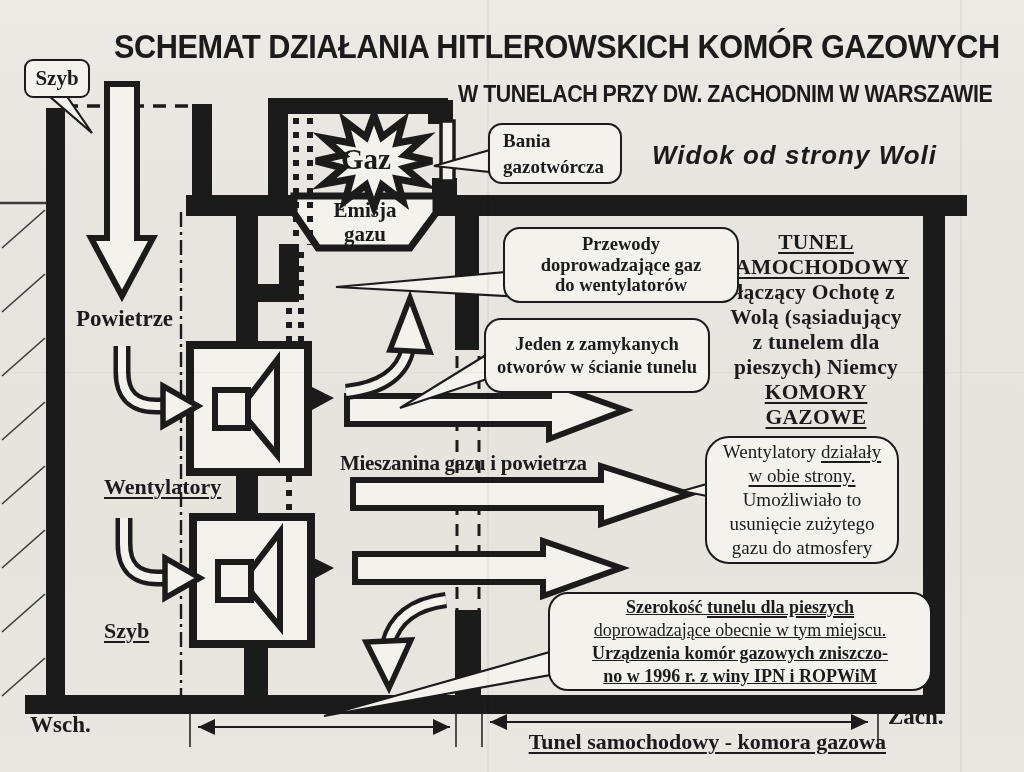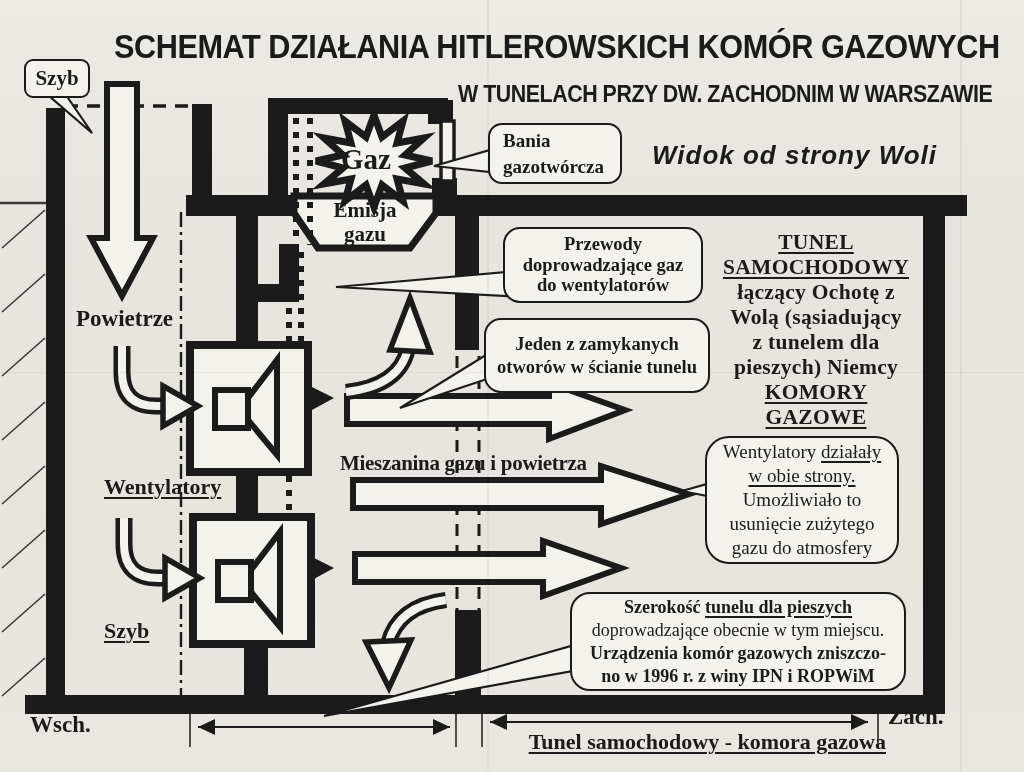--- a/index.html
+++ b/index.html
@@ -182,39 +182,39 @@
 
   <div class="bubble" style="left:24px;top:59px;width:66px;height:39px;border-radius:9px;font-size:21px;font-weight:bold;">
     <span>Szyb</span>
   </div>
 
   <div class="bubble left-align" style="left:488px;top:123px;width:134px;height:61px;border-radius:14px;font-size:19px;font-weight:bold;line-height:26px;padding-left:13px;">
       <div class="ln"><span>Bania</span></div>
       <div class="ln"><span>gazotwórcza</span></div>
     </div>
 
-  <div class="bubble" style="left:503px;top:227px;width:200px;height:76px;border-radius:17px;font-size:18.5px;font-weight:bold;line-height:20.5px;">
+  <div class="bubble" style="left:503px;top:227px;width:236px;height:76px;border-radius:17px;font-size:18.5px;font-weight:bold;line-height:20.5px;">
       <div class="ln"><span>Przewody</span></div>
       <div class="ln"><span>doprowadzające gaz</span></div>
       <div class="ln"><span>do wentylatorów</span></div>
     </div>
 
   <div class="bubble" style="left:484px;top:318px;width:226px;height:75px;border-radius:17px;font-size:18.5px;font-weight:bold;line-height:23px;">
       <div class="ln"><span>Jeden z zamykanych</span></div>
       <div class="ln"><span>otworów w ścianie tunelu</span></div>
     </div>
 
   <div class="bubble" style="left:705px;top:436px;width:194px;height:128px;border-radius:24px;font-size:19px;line-height:24px;">
       <div class="ln"><span>Wentylatory </span><span class="u">działały</span></div>
       <div class="ln"><span class="u">w obie strony.</span></div>
       <div class="ln"><span>Umożliwiało to</span></div>
       <div class="ln"><span>usunięcie zużytego</span></div>
       <div class="ln"><span>gazu do atmosfery</span></div>
     </div>
 
-  <div class="bubble" style="left:570px;top:592px;width:336px;height:99px;border-radius:20px;font-size:18px;line-height:23px;">
+  <div class="bubble" style="left:548px;top:592px;width:384px;height:99px;border-radius:20px;font-size:18px;line-height:23px;text-decoration:underline;">
       <div class="ln"><span class="b">Szerokość </span><span class="u b">tunelu dla pieszych</span></div>
       <div class="ln"><span>doprowadzające obecnie w tym miejscu.</span></div>
       <div class="ln"><span class="b">Urządzenia komór gazowych zniszczo-</span></div>
       <div class="ln"><span class="b">no w 1996 r. z winy IPN i ROPWiM</span></div>
     </div>
 
 </div>
 
 </body></html>

